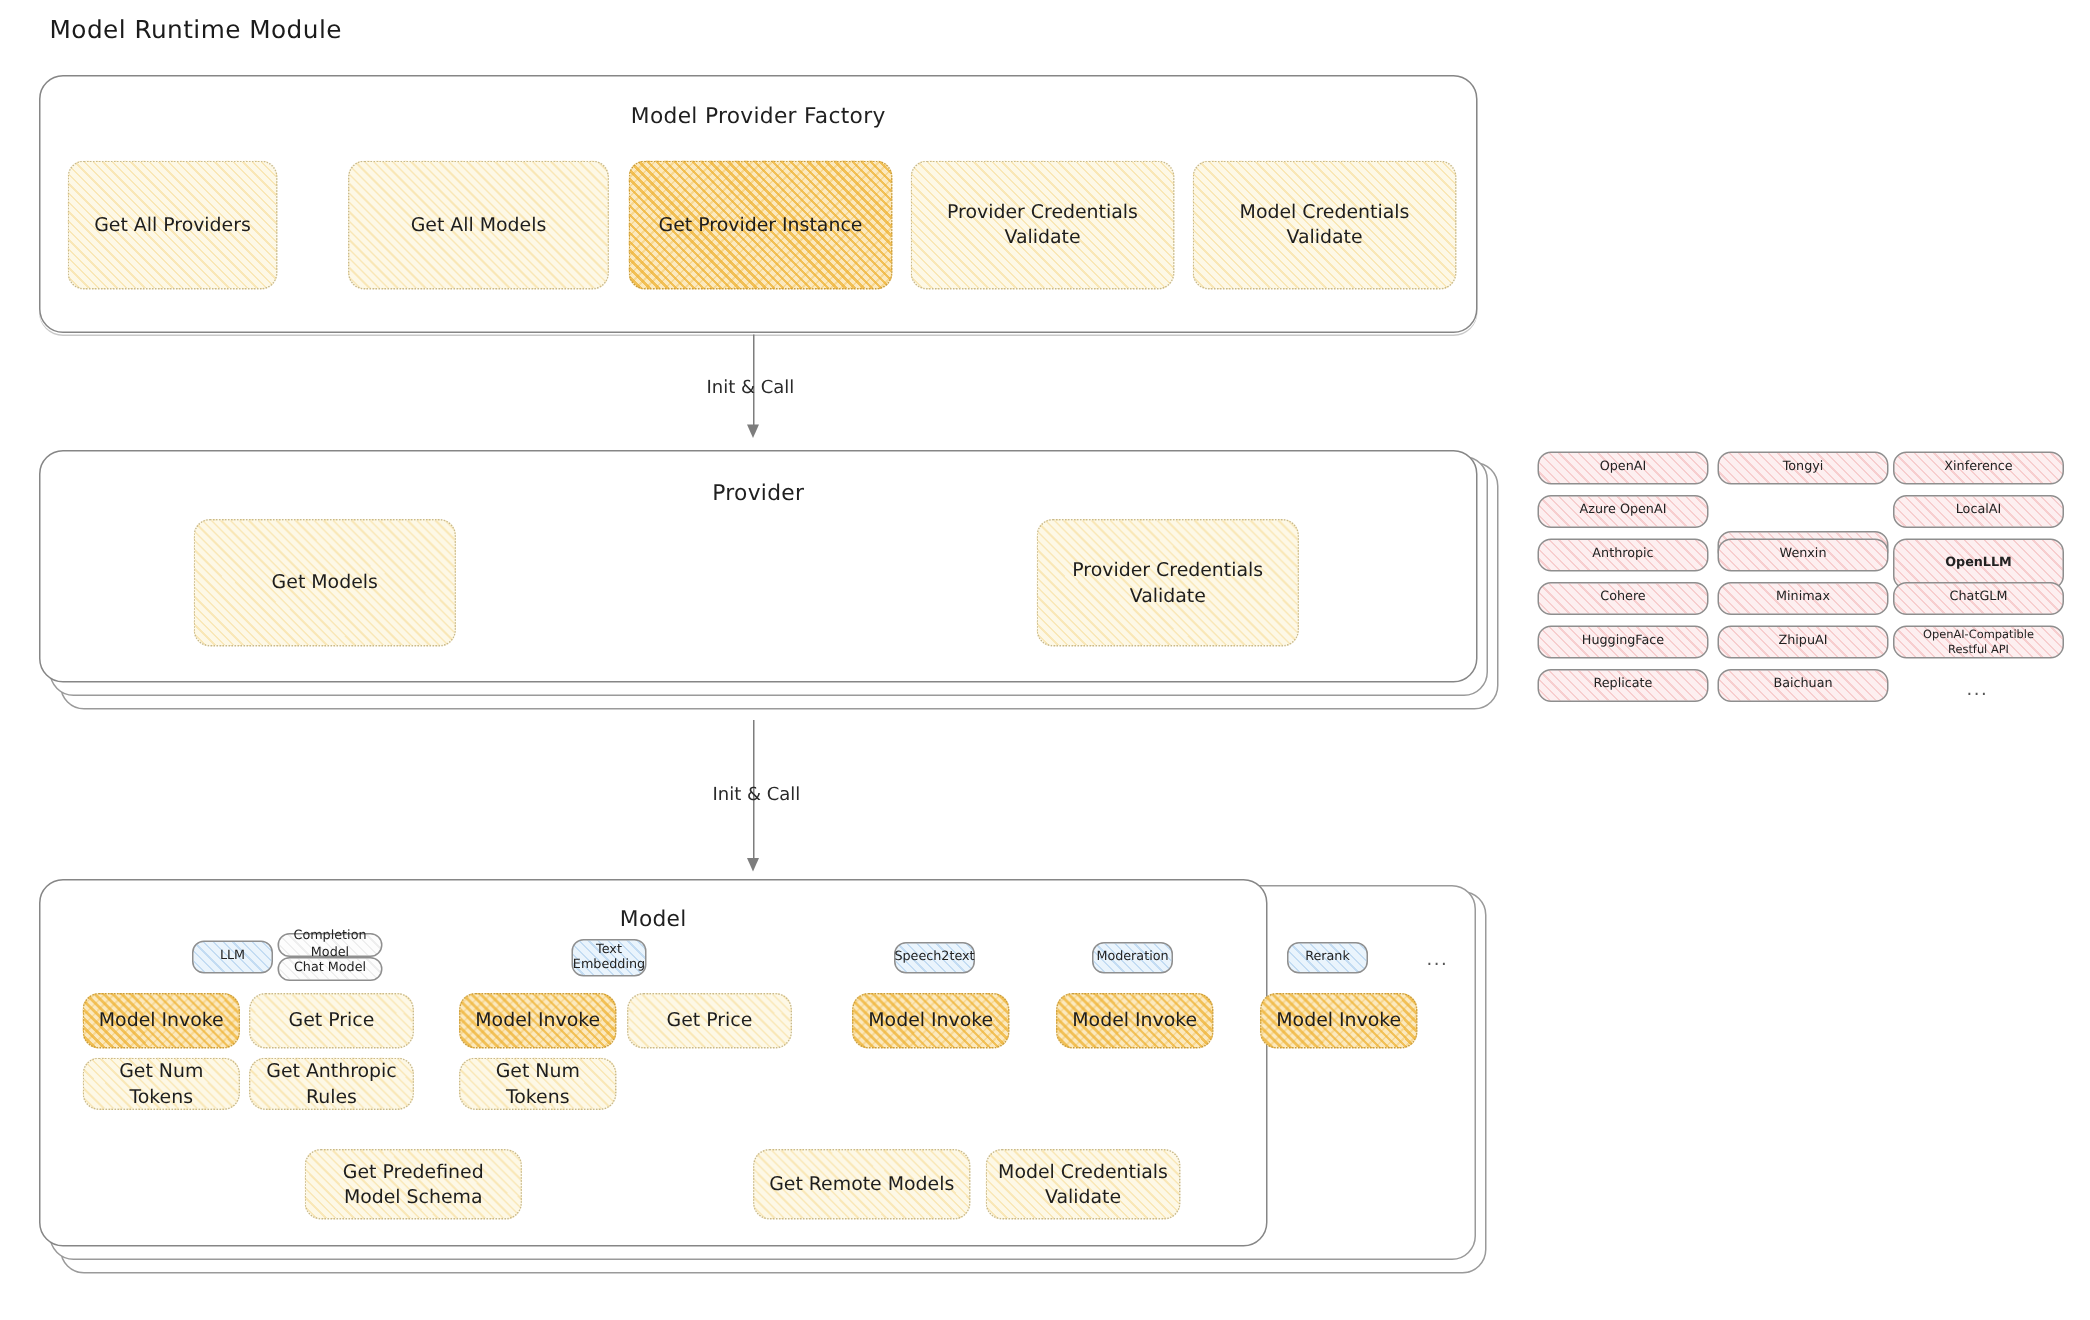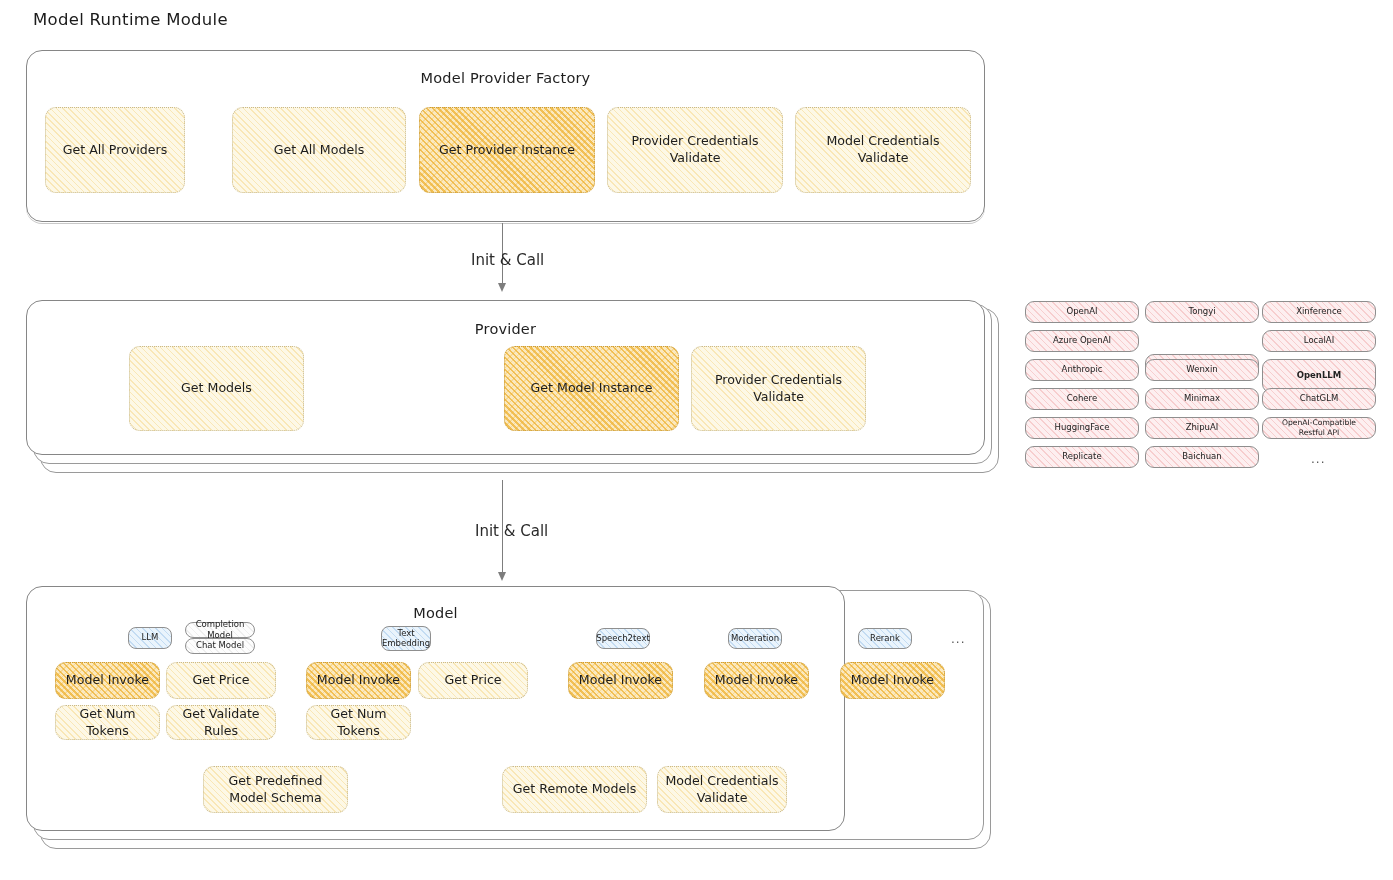--- a/index.html
+++ b/index.html
@@ -141,21 +141,21 @@
   }
   .arrow-head{
     position:absolute;
     width:0;height:0;
     border-left:4.5px solid transparent;
     border-right:4.5px solid transparent;
     border-top:9px solid #7d7d7d;
   }
   .arrow-label{
     position:absolute;
-    font-size:15px;
+    font-size:12px;
     color:#2a2a2a;
     white-space:nowrap;
   }
 
   .ellipsis{
     position:absolute;
     font-size:12px;
     color:#555;
     letter-spacing:1px;
   }
@@ -193,23 +193,20 @@
 
   <div class="stack-layer" style="left:40px;top:308px;width:959px;height:165px;"></div>
   <div class="stack-layer" style="left:33px;top:304px;width:959px;height:160px;"></div>
   <div class="panel" style="left:26px;top:300px;width:959px;height:155px;z-index:2;">
     <div class="panel-title" style="top:20px;">Provider</div>
   </div>
 
   <div class="hbox light fs13" style="left:129px;top:346px;width:175px;height:85px;z-index:3;">
     <span>Get Models</span>
   </div>
-  <div class="hbox strong fs13" style="left:504px;top:346px;width:175px;height:85px;z-index:3;">
-    <span>Get Model Instance</span>
-  </div>
   <div class="hbox light fs13" style="left:691px;top:346px;width:175px;height:85px;z-index:3;">
     <span>Provider Credentials Validate</span>
   </div>
 
   <div class="hbox pink" style="left:1025px;top:301px;width:114px;height:22px;">
     <span>OpenAI</span>
     </div>
   <div class="hbox pink" style="left:1025px;top:330px;width:114px;height:22px;">
     <span>Azure OpenAI</span>
     </div>
@@ -265,41 +262,41 @@
   <div class="arrow-line" style="left:502px;top:480px;height:95px;"></div>
   <div class="arrow-head" style="left:498px;top:572px;"></div>
   <div class="arrow-label" style="left:475px;top:522px;">Init &amp; Call</div>
 
   <div class="stack-layer" style="left:40px;top:594px;width:951px;height:255px;"></div>
   <div class="stack-layer" style="left:33px;top:590px;width:951px;height:250px;"></div>
   <div class="panel" style="left:26px;top:586px;width:819px;height:245px;z-index:2;">
     <div class="panel-title" style="top:18px;">Model</div>
   </div>
 
-  <div class="hbox blue" style="left:128px;top:627px;width:44px;height:22px;z-index:3;">
+  <div class="hbox blue" style="left:128px;top:627px;width:54px;height:22px;z-index:3;">
     <span>LLM</span>
     </div>
   <div class="hbox plain" style="left:185px;top:622px;width:70px;height:16px;z-index:3;align-items:center;">
     <span>Completion Model</span>
     </div>
   <div class="hbox plain" style="left:185px;top:638px;width:70px;height:16px;z-index:3;">
     <span>Chat Model</span>
     </div>
 
   <div class="hbox strong fs13" style="left:55px;top:662px;width:105px;height:37px;z-index:3;">
     <span>Model Invoke</span>
     </div>
   <div class="hbox light fs13" style="left:166px;top:662px;width:110px;height:37px;z-index:3;">
     <span>Get Price</span>
     </div>
   <div class="hbox light fs13" style="left:55px;top:705px;width:105px;height:35px;z-index:3;">
     <span>Get Num Tokens</span>
     </div>
   <div class="hbox light fs13" style="left:166px;top:705px;width:110px;height:35px;z-index:3;">
-    <span>Get Validate Rules</span>
+    <span>Get Anthropic Rules</span>
     </div>
 
   <div class="hbox blue" style="left:381px;top:626px;width:50px;height:25px;z-index:3;line-height:1.15;">
     <span>Text Embedding</span>
     </div>
 
   <div class="hbox strong fs13" style="left:306px;top:662px;width:105px;height:37px;z-index:3;">
     <span>Model Invoke</span>
     </div>
   <div class="hbox light fs13" style="left:418px;top:662px;width:110px;height:37px;z-index:3;">

